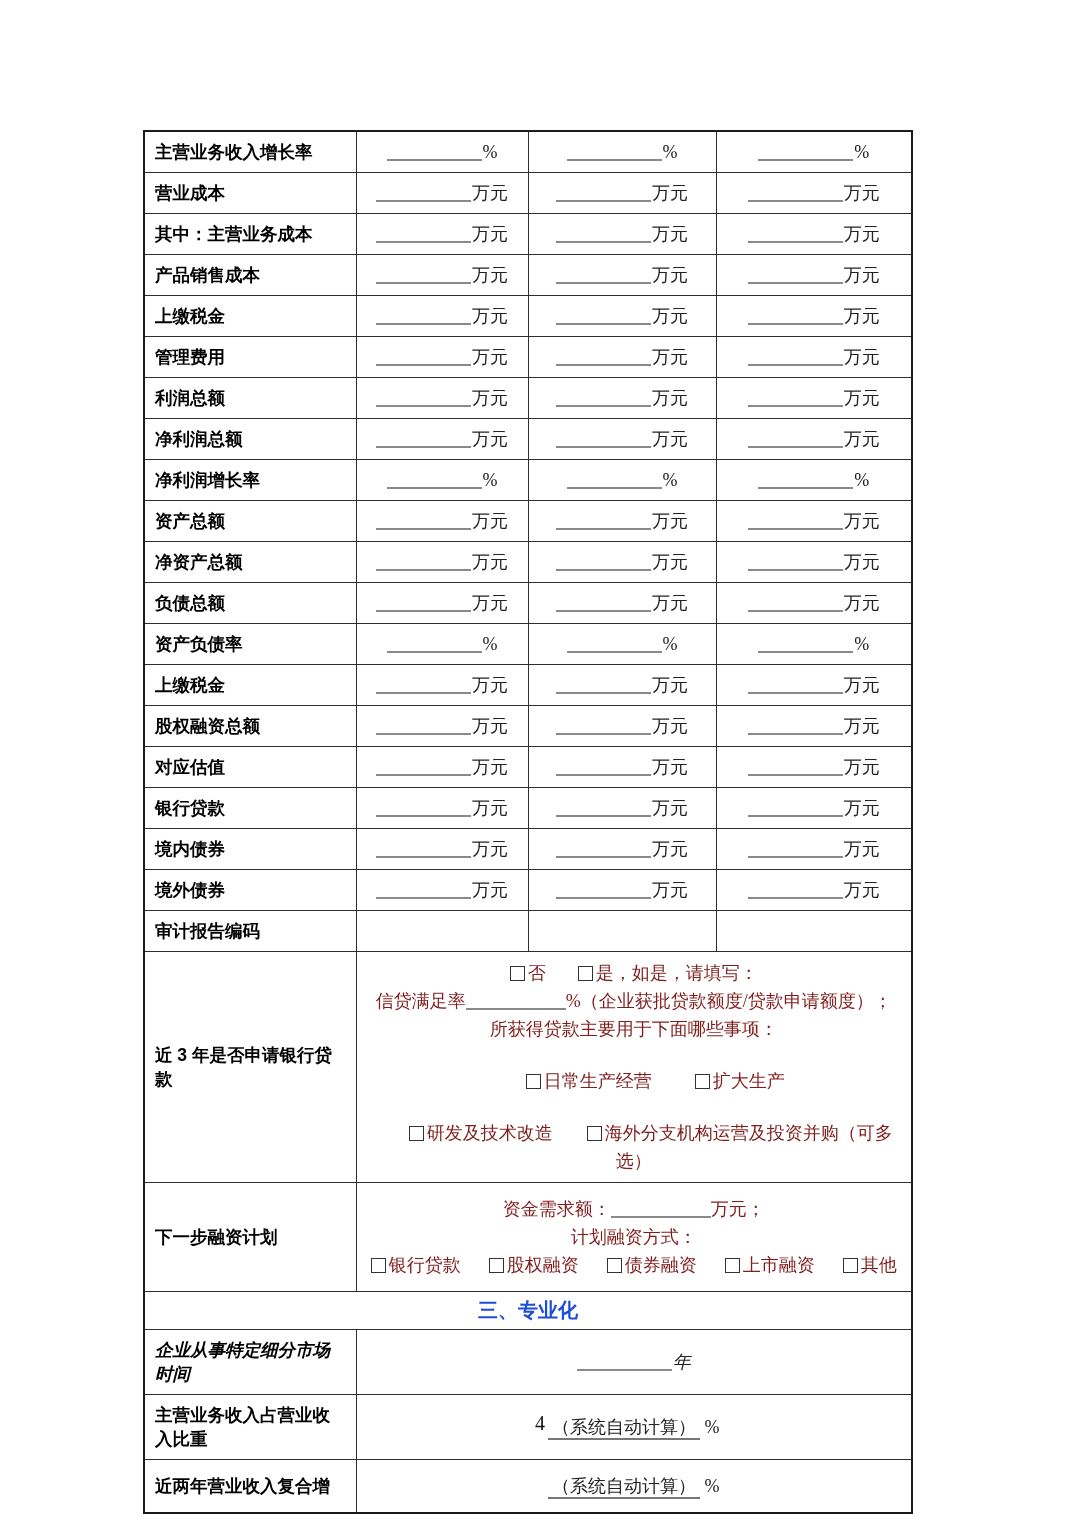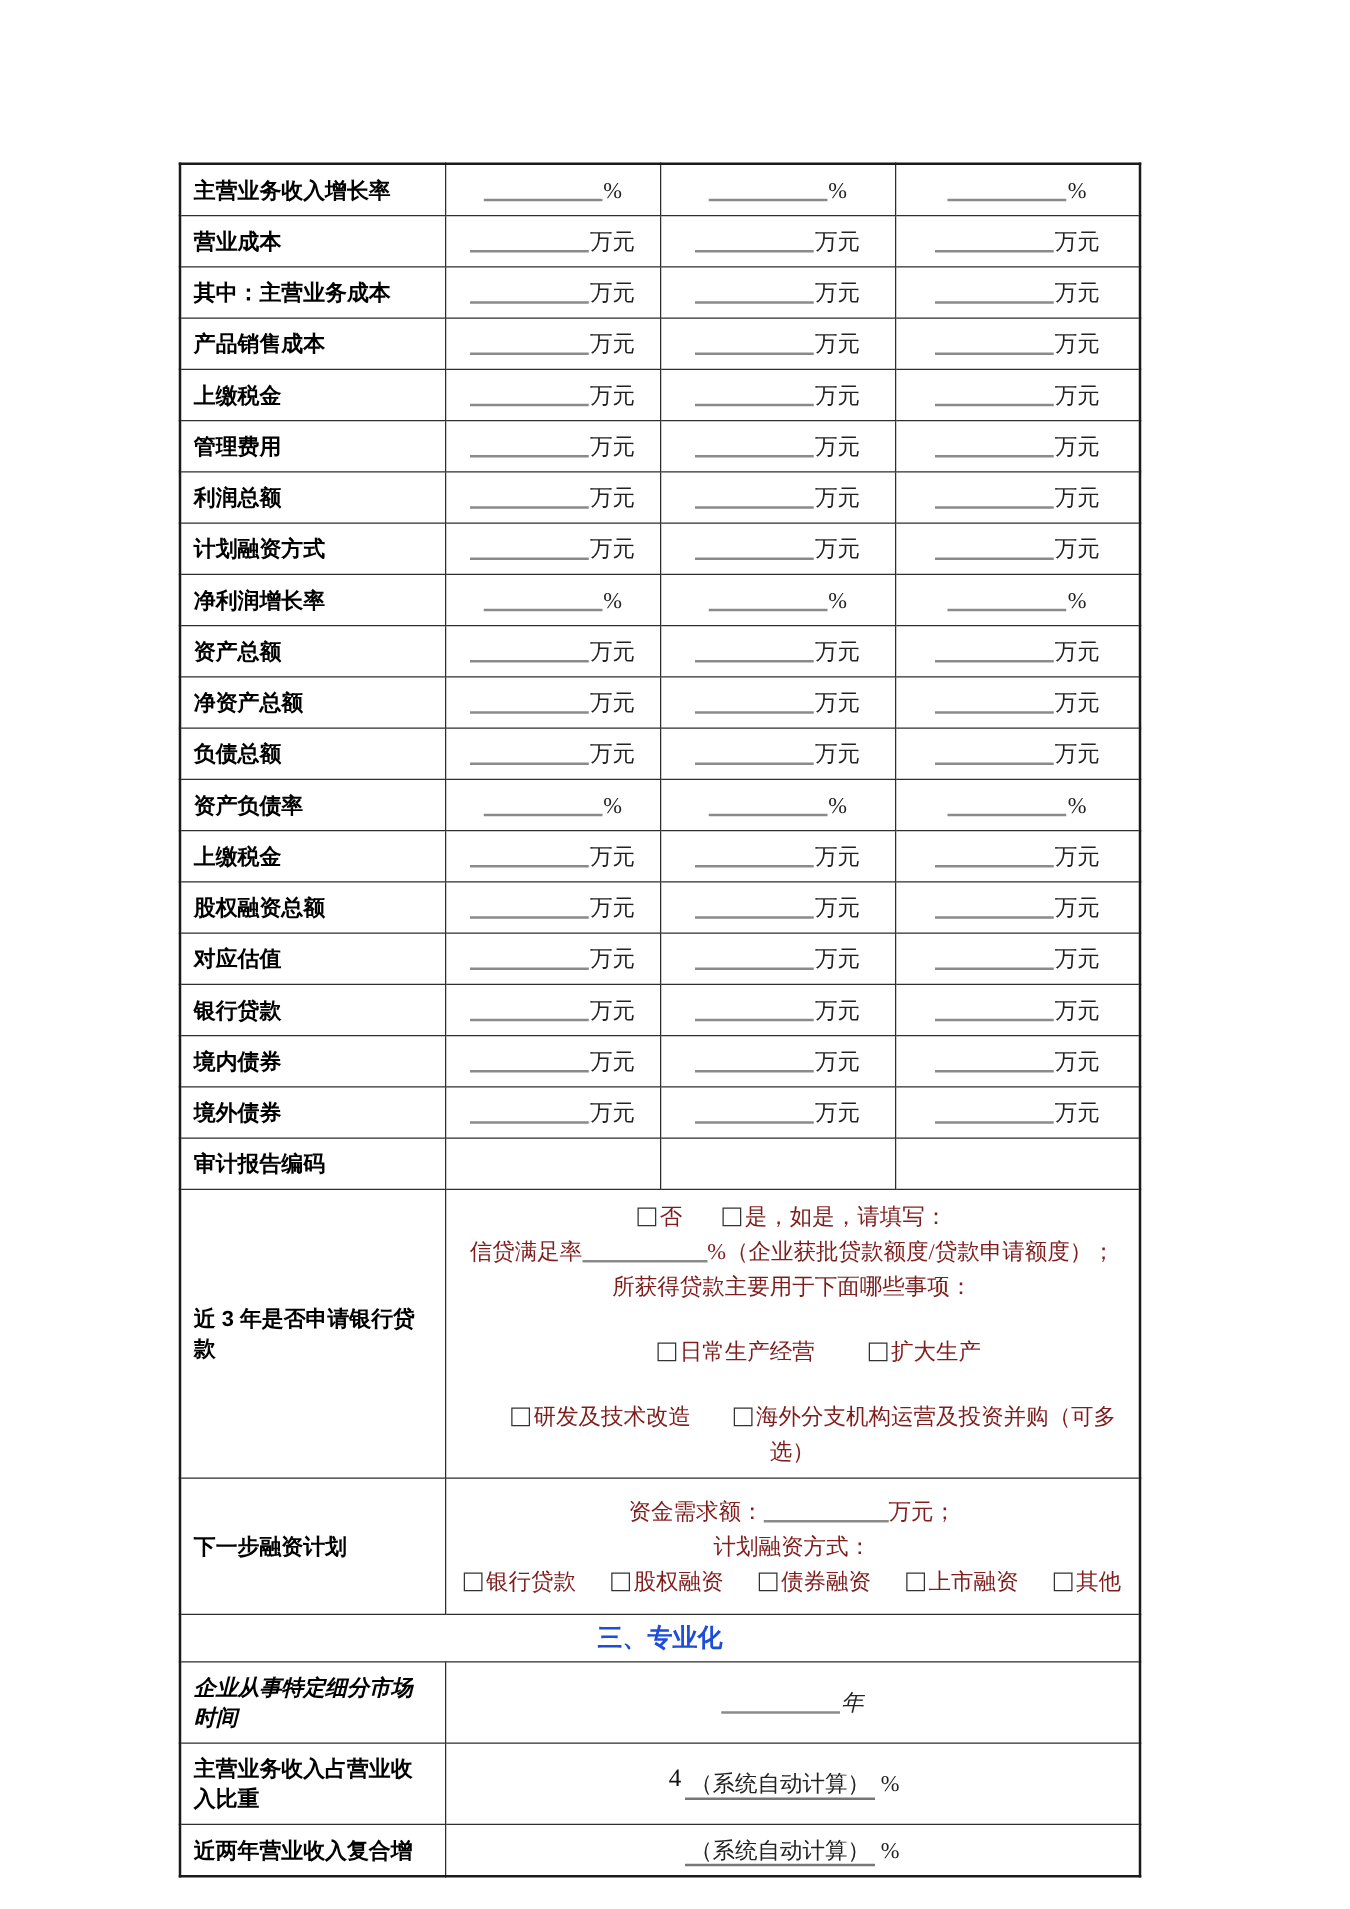--- a/index.html
+++ b/index.html
@@ -96,21 +96,21 @@
   }
   .center-cell {
     text-align: center;
     vertical-align: middle;
     font-size: 18px;
     color: #222;
     padding: 4px;
   }
   tr.spec-row-1 { height: 51px; font-style: italic; }
   tr.spec-row-2 { height: 51px; }
-  tr.spec-row-3 { height: 41px; }
+  tr.spec-row-3 { height: 53px; }
   .ul-val {
     border-bottom: 2px solid #777;
     padding: 0 4px 1px 4px;
   }
   .page-number {
     position: absolute;
     left: 0;
     top: 1412px;
     width: 100%;
     text-align: center;
@@ -168,21 +168,21 @@
     <td class="value-cell"><span class="blank w95"></span><span class="unit">万元</span></td>
     <td class="value-cell"><span class="blank w95"></span><span class="unit">万元</span></td>
   </tr>
         <tr class="fin-row">
     <td class="label-cell">利润总额</td>
     <td class="value-cell"><span class="blank w95"></span><span class="unit">万元</span></td>
     <td class="value-cell"><span class="blank w95"></span><span class="unit">万元</span></td>
     <td class="value-cell"><span class="blank w95"></span><span class="unit">万元</span></td>
   </tr>
         <tr class="fin-row">
-    <td class="label-cell">计划融资方式</td>
+    <td class="label-cell">净利润总额</td>
     <td class="value-cell"><span class="blank w95"></span><span class="unit">万元</span></td>
     <td class="value-cell"><span class="blank w95"></span><span class="unit">万元</span></td>
     <td class="value-cell"><span class="blank w95"></span><span class="unit">万元</span></td>
   </tr>
         <tr class="fin-row">
     <td class="label-cell">净利润增长率</td>
     <td class="value-cell"><span class="blank w95"></span><span class="unit">%</span></td>
     <td class="value-cell"><span class="blank w95"></span><span class="unit">%</span></td>
     <td class="value-cell"><span class="blank w95"></span><span class="unit">%</span></td>
   </tr>

